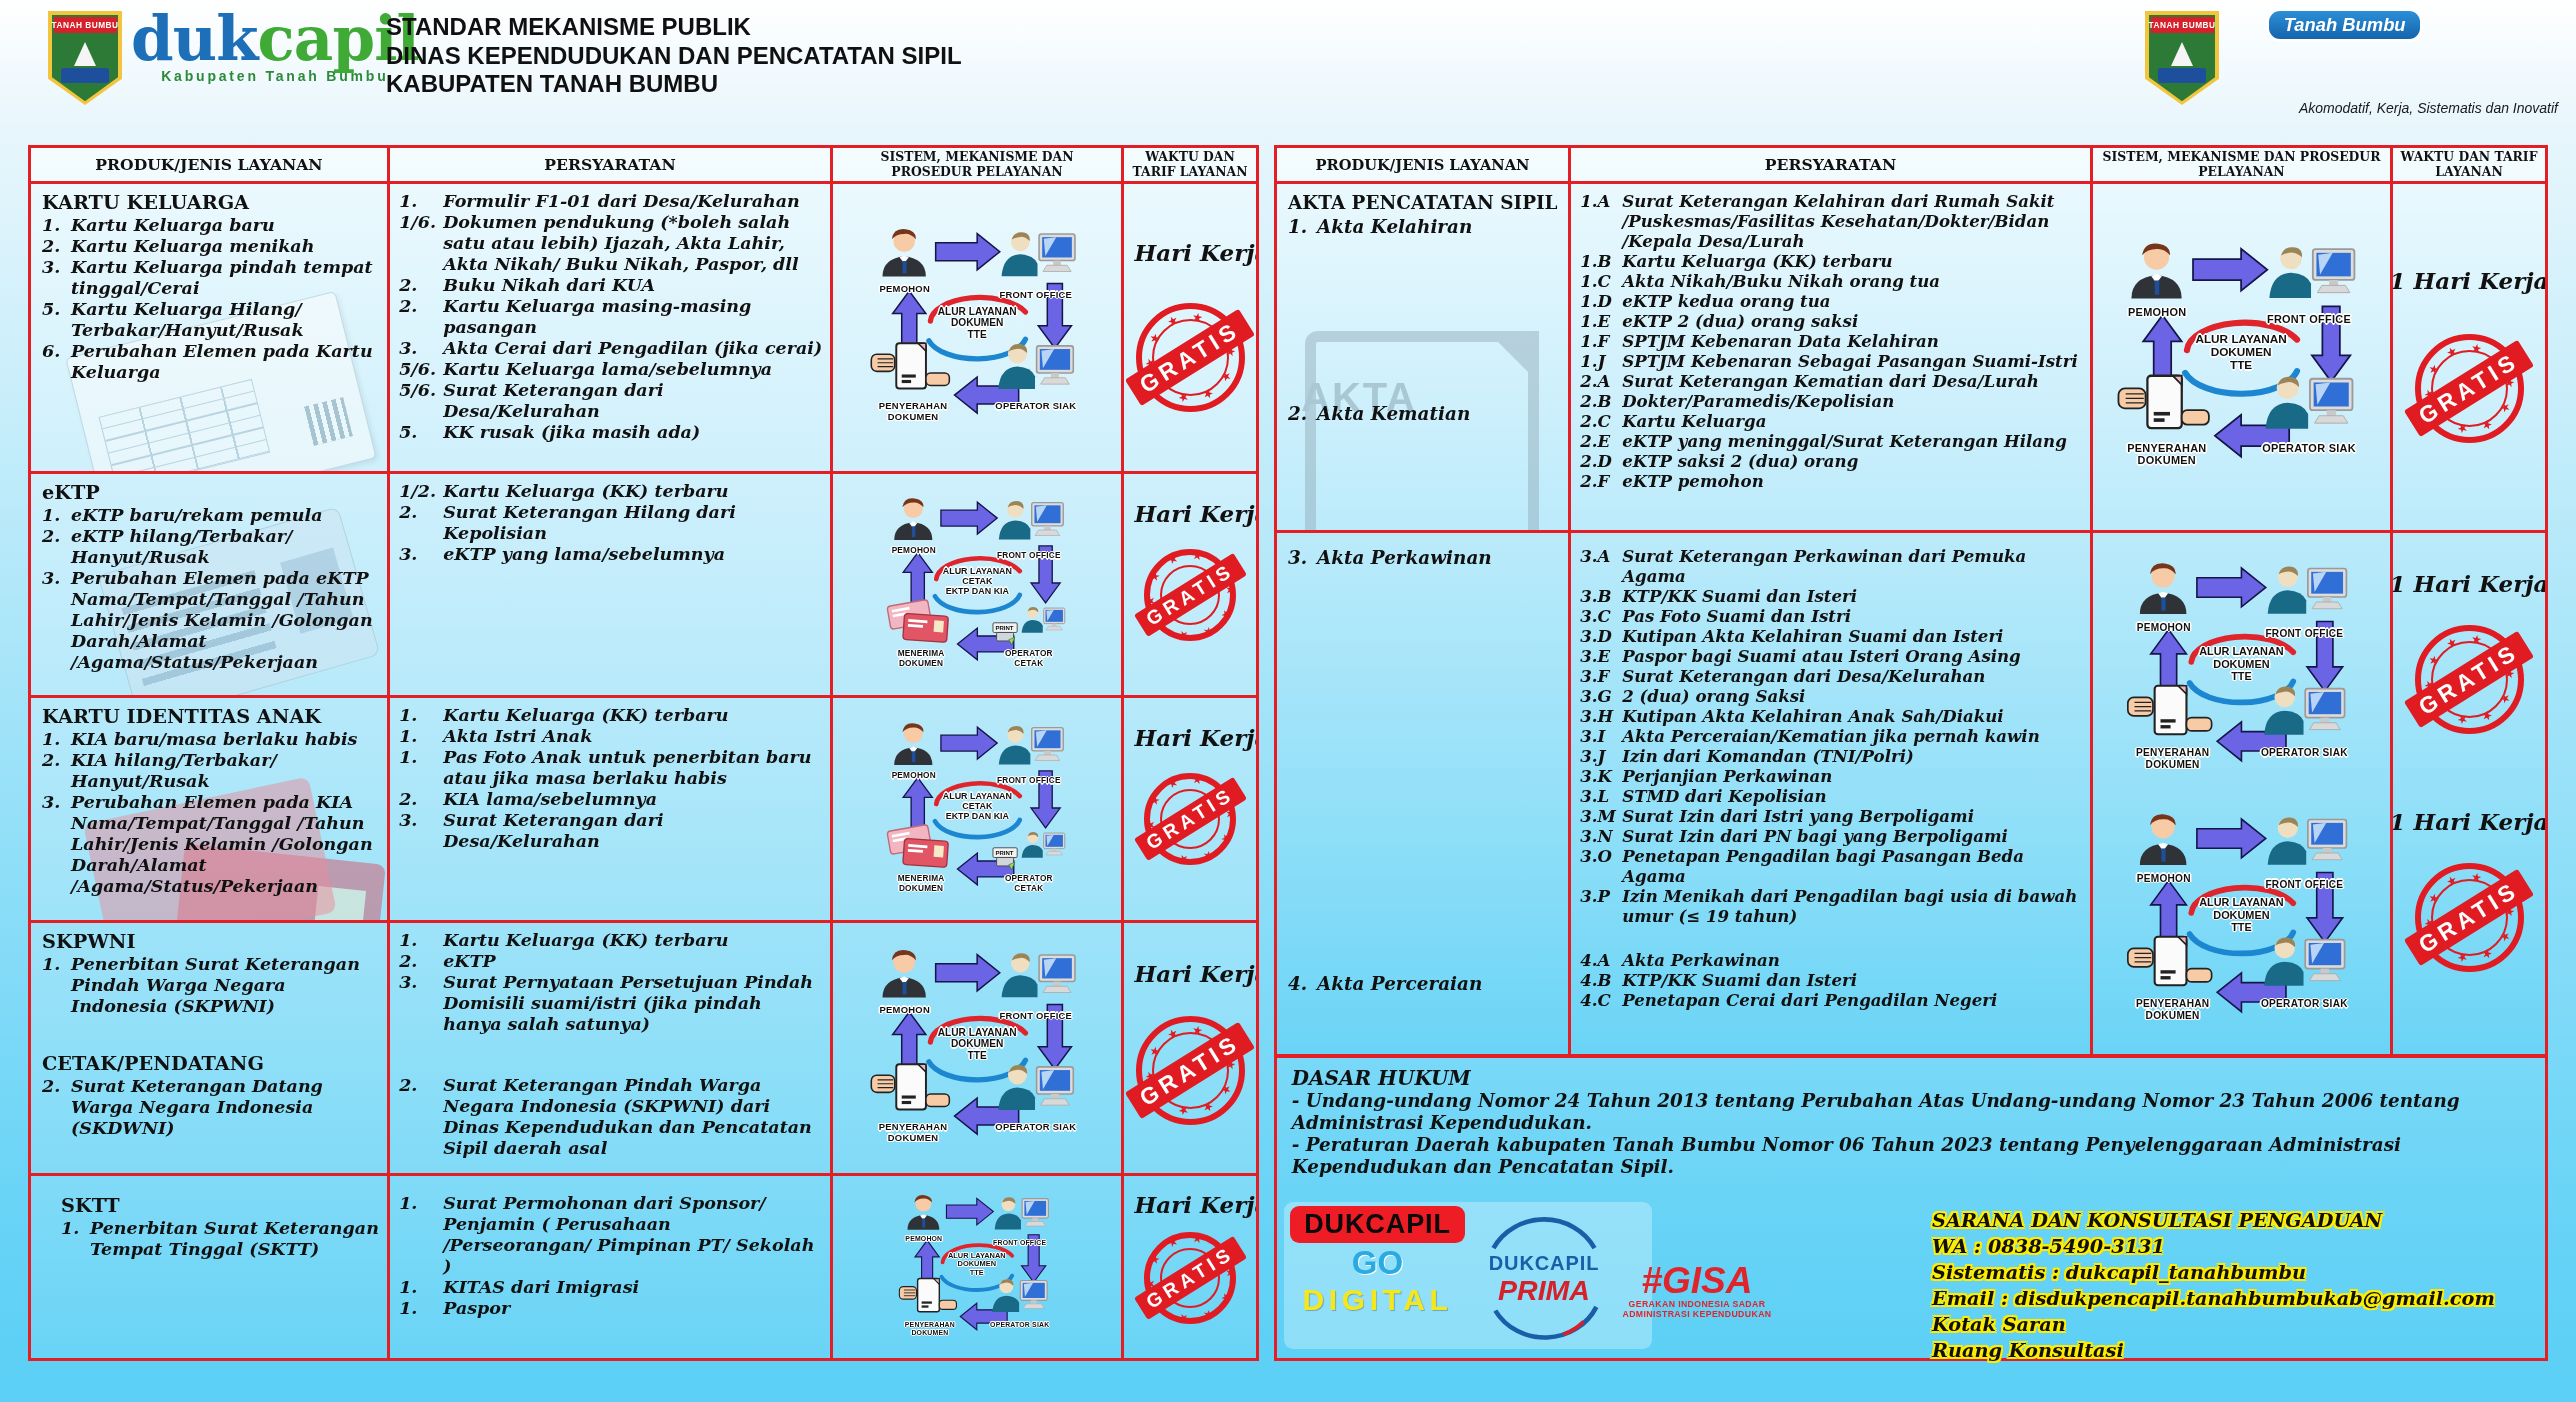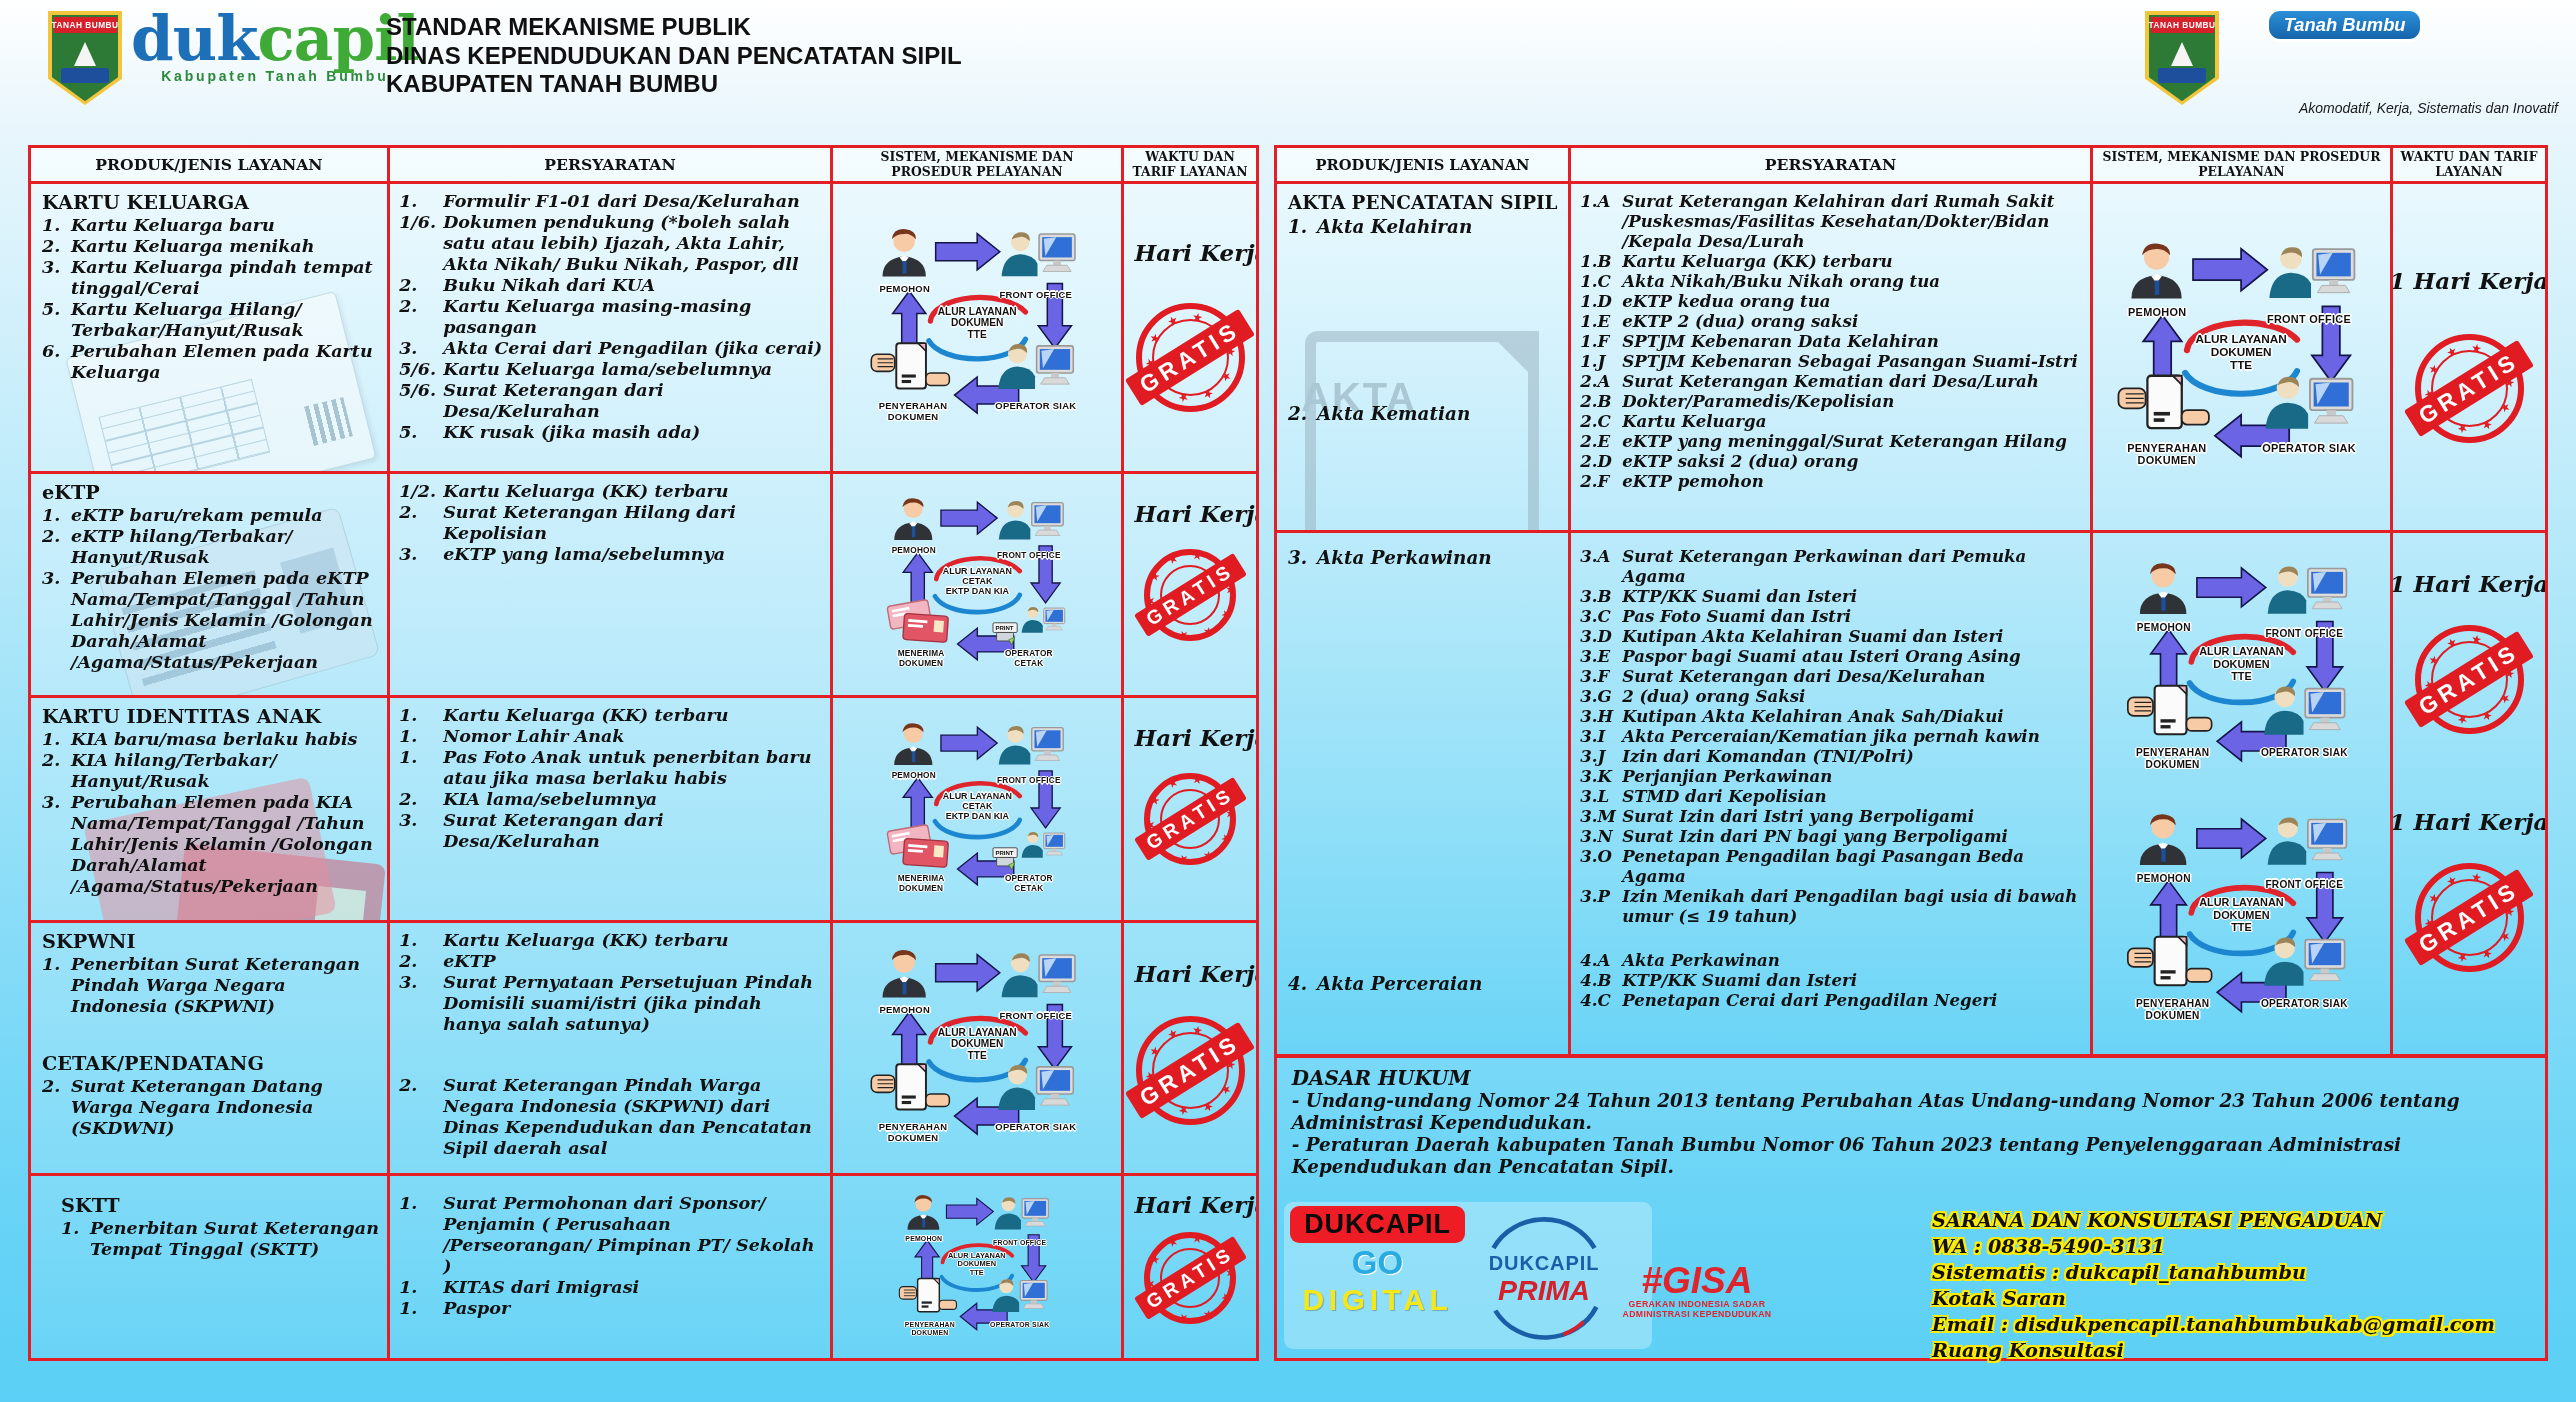--- a/index.html
+++ b/index.html
@@ -479,21 +479,21 @@
         </div>
     </div>
   </div>
   <div class="cell qcell reqs">
       <div class="li">
         <span class="n">1.</span>
         <span class="t">Kartu Keluarga (KK) terbaru</span>
       </div>
       <div class="li">
         <span class="n">1.</span>
-        <span class="t">Nomor Lahir Anak</span>
+        <span class="t">Akta Istri Anak</span>
       </div>
       <div class="li">
         <span class="n">1.</span>
         <span class="t">Pas Foto Anak  untuk penerbitan baru atau jika masa berlaku habis</span>
       </div>
       <div class="li">
         <span class="n">2.</span>
         <span class="t">KIA lama/sebelumnya</span>
       </div>
       <div class="li">
@@ -1300,19 +1300,19 @@
   <div class="gisa">
     <div class="tag">#GISA</div>
     <div class="s">GERAKAN INDONESIA SADAR</div>
     <div class="s">ADMINISTRASI KEPENDUDUKAN</div>
   </div>
   <div class="contact">
     <div class="ctitle">SARANA DAN KONSULTASI PENGADUAN</div>
     <div>
         <div class="li">WA : 0838-5490-3131</div>
         <div class="li">Sistematis : dukcapil_tanahbumbu</div>
+        <div class="li">Email : disdukpencapil.tanahbumbukab@gmail.com</div>
         <div class="li">Kotak Saran</div>
-        <div class="li">Email : disdukpencapil.tanahbumbukab@gmail.com</div>
         <div class="li">Ruang Konsultasi</div>
       </div>
   </div>
 </div>
 
 
 </body></html>

